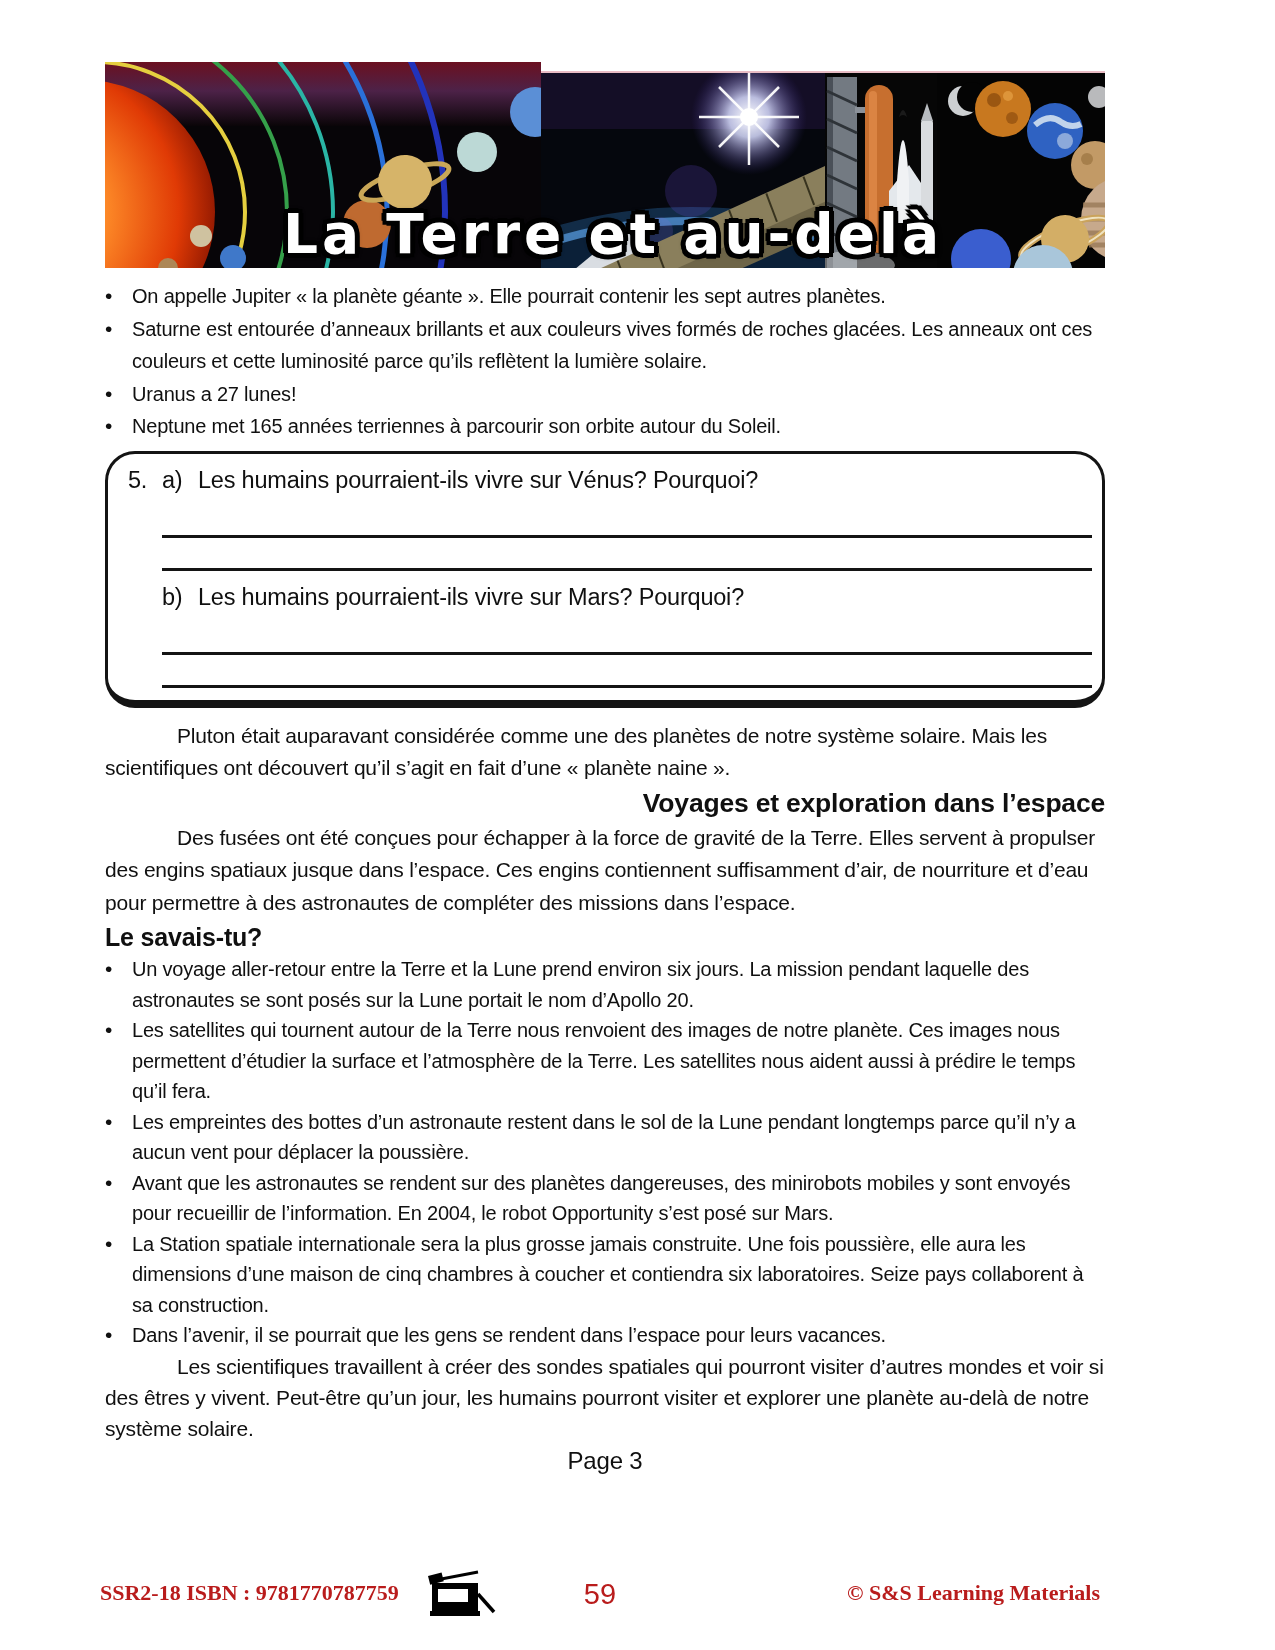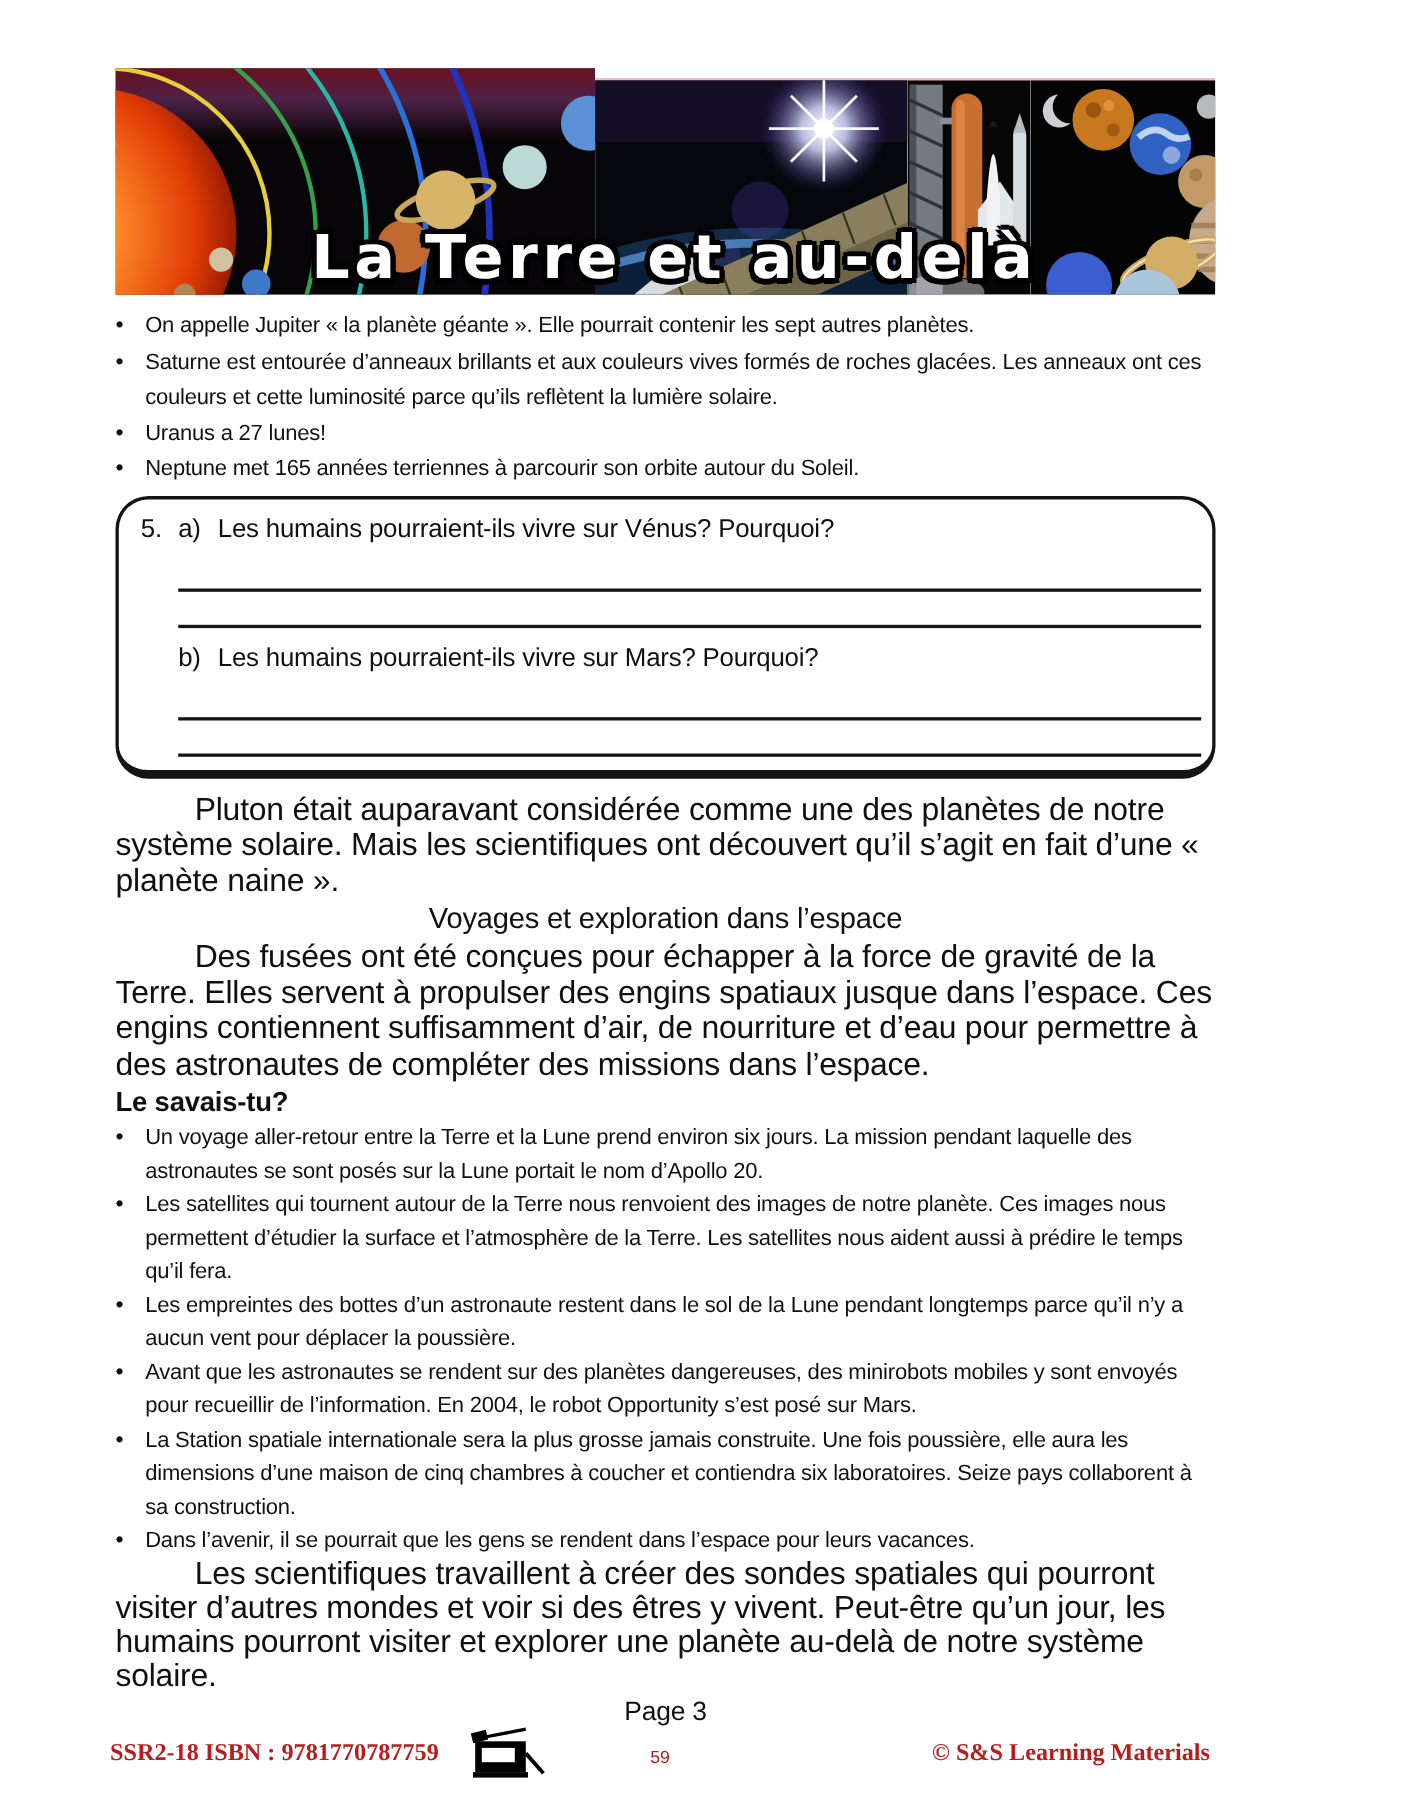--- a/index.html
+++ b/index.html
@@ -34,36 +34,36 @@
     border-radius:30px; padding:10px 8px 12px 20px;
   }
   .qprompt { font-size:23.5px; letter-spacing:-0.2px; line-height:33px; }
   .qprompt .qnum   { display:inline-block; width:34px; }
   .qprompt .qlabel { display:inline-block; width:36px; }
   .qprompt.b { margin-left:34px; margin-top:10px; }
   .ans { height:0; border-bottom:3.5px solid #141414; margin-left:34px; margin-right:2px; }
   .ans.gap-big   { margin-top:38px; }
   .ans.gap-small { margin-top:30px; }
 
-  .para { font-size:29px; line-height:32.5px; letter-spacing:-0.2px; text-indent:72px; margin:0; }
+  .para { font-size:21px; line-height:32.5px; letter-spacing:-0.2px; text-indent:72px; margin:0; }
   .p-pluto   { margin-top:12px; }
   .p-closing { line-height:31px; }
-  .section-heading { text-align:center; font-size:26.5px; font-weight:normal; margin:3px 0 3px; letter-spacing:-0.2px; }
+  .section-heading { text-align:right; font-size:26.5px; font-weight:bold; margin:3px 0 3px; letter-spacing:-0.2px; }
   .duk-heading { font-size:25px; font-weight:bold; margin:4px 0 2px; letter-spacing:-0.2px; }
   .page-label { text-align:center; font-size:24px; margin-top:3px; letter-spacing:-0.2px; }
 
   
   .footer {
     position:absolute; left:100px; top:1566px; width:1000px; height:64px;
     font-family:"Liberation Serif", serif; font-weight:bold; font-size:22px; color:#b91c1c;
   }
   .f-left  { position:absolute; left:0; top:14px; white-space:nowrap; }
   .f-icon  { position:absolute; left:326px; top:0; }
   .f-page  { position:absolute; left:0; right:0; top:12px; text-align:center;
-             font-family:"Liberation Sans", sans-serif; font-weight:normal; font-size:16px;margin-top:12px; }
+             font-family:"Liberation Sans", sans-serif; font-weight:normal; font-size:29px; }
   .f-right { position:absolute; right:0; top:14px; white-space:nowrap; }
 </style>
 </head>
 <body>
 
 <div class="page">
   <div class="content">
 
     <div class="banner">
       <svg width="1000" height="206" viewBox="0 0 1000 206" aria-hidden="true">

